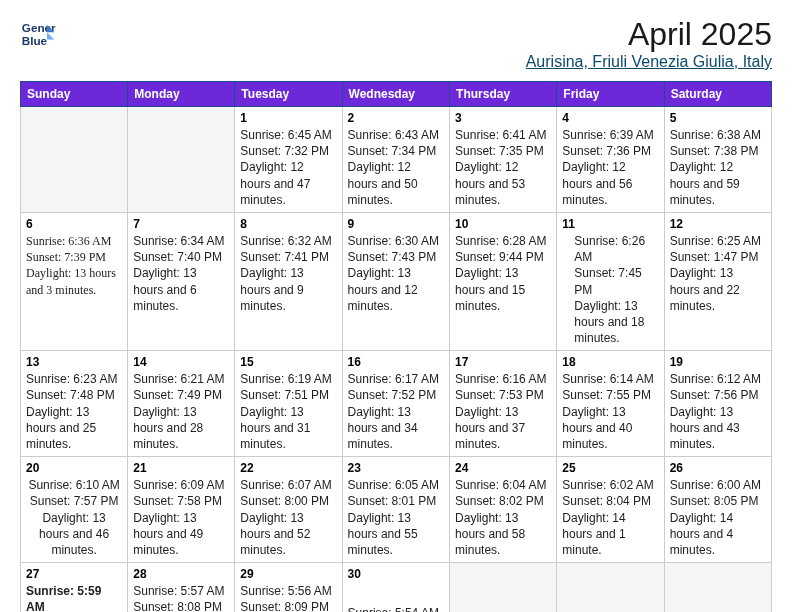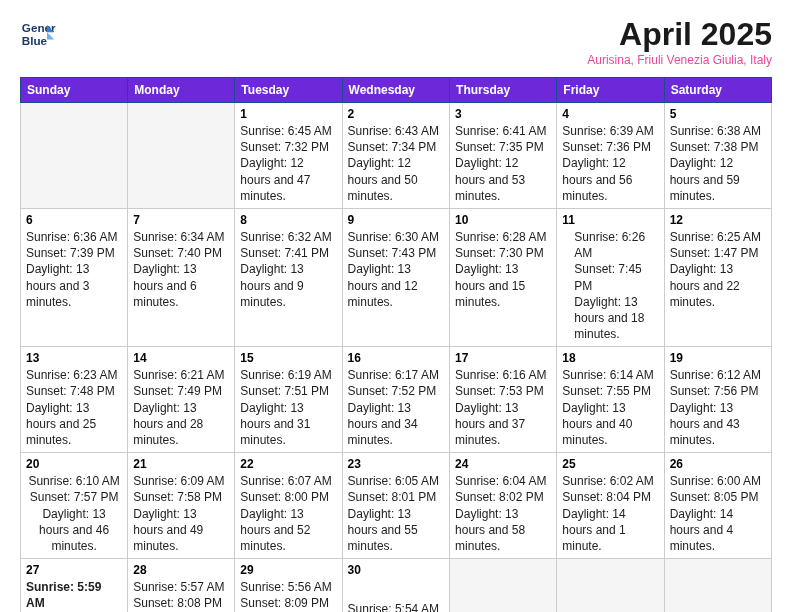--- a/index.html
+++ b/index.html
@@ -29,26 +29,27 @@
     }
     .logo-icon {
       width: 36px;
       height: 36px;
     }
     .title-block {
       text-align: right;
     }
     .month-title {
       font-size: 32px;
-      font-weight: bold;
+      font-weight: normal;
       color: #1a1a1a;
     }
     .location {
-      font-size: 12px;
-      color: #ec4899;
+      font-size: 16px;
+      color: #0c4a6e;
+      text-decoration: underline;
     }
     .calendar {
       width: 100%;
       border-collapse: collapse;
       font-size: 10.5px;
     }
     .calendar th {
       background: #6d28d9;
       color: #fff;
       text-align: left;
@@ -145,21 +146,21 @@
           <td>
             <span class="day-num">5</span>
             <div class="day-info" style="white-space: pre-line;">Sunrise: 6:38 AM
 Sunset: 7:38 PM
 Daylight: 12 hours and 59 minutes.</div>
           </td>
         </tr>
         <tr class="week-row">
           <td>
             <span class="day-num">6</span>
-            <div class="day-info" style="white-space: pre-line;">Sunrise: 6:36 AM
+            <div class="day-info" style="white-space: pre-line; font-family: Liberation Serif, serif;">Sunrise: 6:36 AM
 Sunset: 7:39 PM
 Daylight: 13 hours and 3 minutes.</div>
           </td>
           <td>
             <span class="day-num">7</span>
             <div class="day-info" style="white-space: pre-line;">Sunrise: 6:34 AM
 Sunset: 7:40 PM
 Daylight: 13 hours and 6 minutes.</div>
           </td>
           <td>
@@ -170,21 +171,21 @@
           </td>
           <td>
             <span class="day-num">9</span>
             <div class="day-info" style="white-space: pre-line;">Sunrise: 6:30 AM
 Sunset: 7:43 PM
 Daylight: 13 hours and 12 minutes.</div>
           </td>
           <td>
             <span class="day-num">10</span>
             <div class="day-info" style="white-space: pre-line;">Sunrise: 6:28 AM
-Sunset: 7:30 PM
+Sunset: 9:44 PM
 Daylight: 13 hours and 15 minutes.</div>
           </td>
           <td>
             <span class="day-num">11</span>
             <div class="day-info" style="white-space: pre-line; margin-left: 12px;">Sunrise: 6:26 AM
 Sunset: 7:45 PM
 Daylight: 13 hours and 18 minutes.</div>
           </td>
           <td>
             <span class="day-num">12</span>

